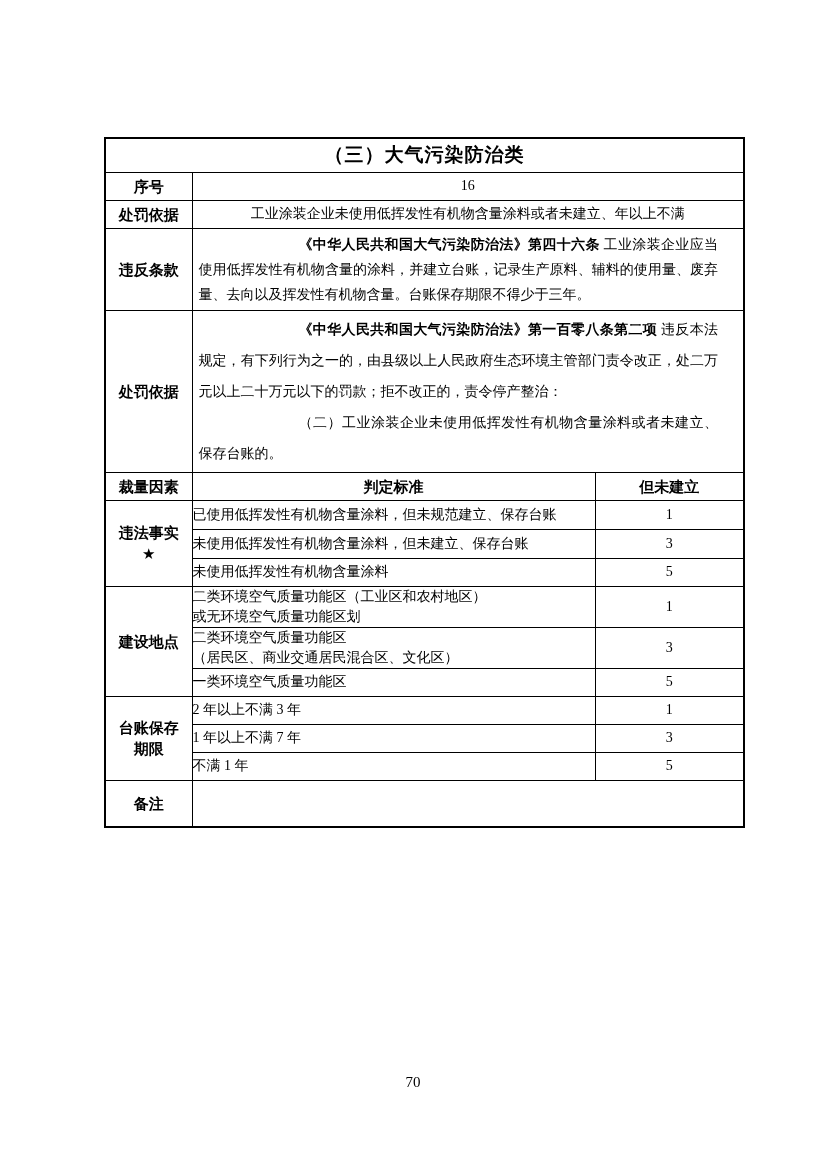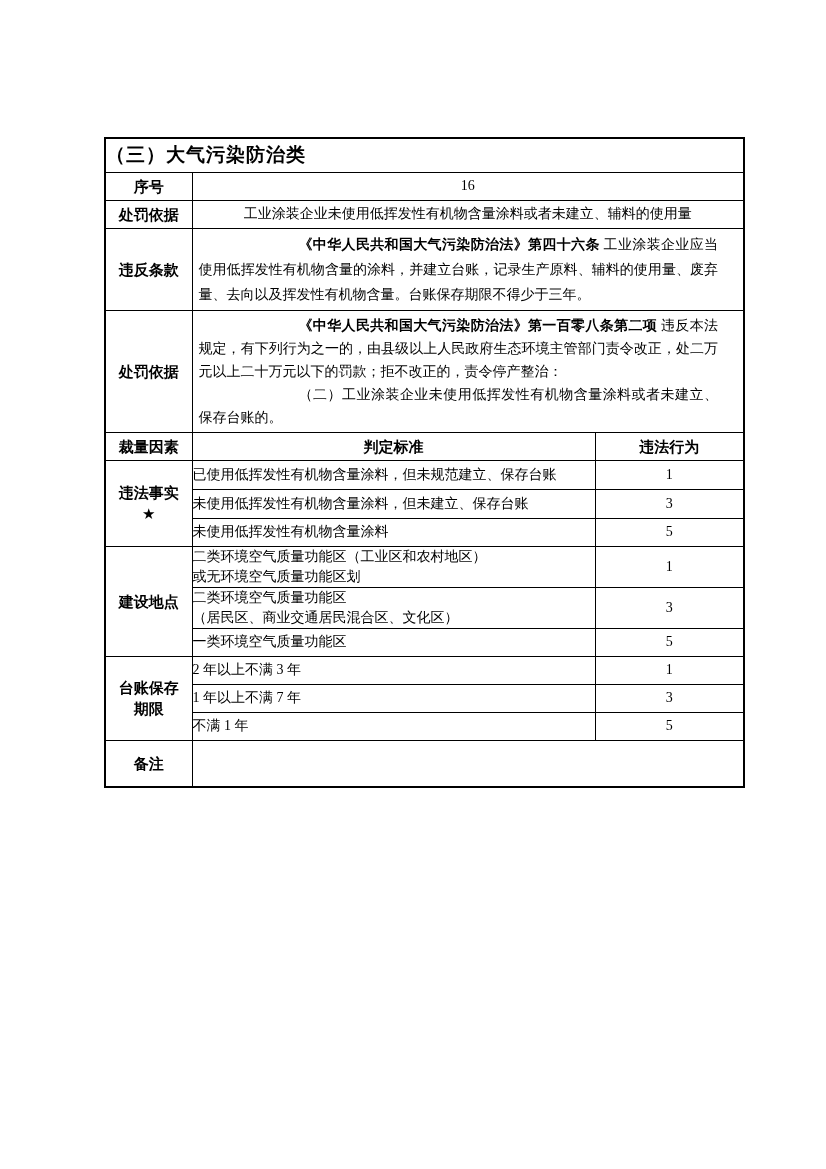--- a/index.html
+++ b/index.html
@@ -22,37 +22,38 @@
   .penalty-table td {
     border: 1px solid #000000;
     vertical-align: middle;
     font-size: 14px;
     overflow: hidden;
   }
   td.title-cell {
     font-family: Liberation Serif, serif;
     font-weight: bold;
     font-size: 19px;
+    text-align: center;
     letter-spacing: 1px;
   }
   td.lbl {
     font-family: "Liberation Sans", "DejaVu Sans", sans-serif;
     font-weight: bold;
     font-size: 15px;
     text-align: center;
     white-space: pre-line;
     line-height: 21px;
     margin-left: 28px;
   }
   td.cellc { text-align: center; margin-top: 34px; }
   td.crit  { text-align: left; white-space: pre-line; line-height: 20px; }
   td.grade { text-align: center; }
   td.para-cell { padding: 3px 25px 3px 6px; text-align: justify; }
   .para { text-indent: 100px; line-height: 25px; }
-  .para-tight { text-indent: 100px; line-height: 23px; }
+  .para-tight { text-indent: 100px; line-height: 31px; }
   .law-bold {
     font-weight: bold;
     font-family: "Liberation Sans", "DejaVu Sans", sans-serif;
     font-size: 14px;
   }
   .page-number {
     position: absolute;
     top: 1074px; left: 0; right: 0;
     text-align: center;
     font-size: 15px;
@@ -74,42 +75,42 @@
         <td colspan="3" class="title-cell">（三）大气污染防治类</td>
       </tr>
 
       <tr style="height:28px">
         <td class="lbl">序号</td>
         <td colspan="2" class="cellc">16</td>
       </tr>
 
       <tr style="height:28px">
         <td class="lbl">处罚依据</td>
-        <td colspan="2" class="cellc">工业涂装企业未使用低挥发性有机物含量涂料或者未建立、辅料的使用量</td>
+        <td colspan="2" class="cellc">工业涂装企业未使用低挥发性有机物含量涂料或者未建立、年以上不满</td>
       </tr>
 
       <tr style="height:77px">
         <td class="lbl">违反条款</td>
         <td colspan="2" class="para-cell">
           <p class="para"><span class="law-bold">《中华人民共和国大气污染防治法》第四十六条</span><span> 工业涂装企业应当使用低挥发性有机物含量的涂料，并建立台账，记录生产原料、辅料的使用量、废弃量、去向以及挥发性有机物含量。台账保存期限不得少于三年。</span></p>
         </td>
       </tr>
 
       <tr style="height:93px">
         <td class="lbl">处罚依据</td>
         <td colspan="2" class="para-cell">
           <p class="para-tight"><span class="law-bold">《中华人民共和国大气污染防治法》第一百零八条第二项</span><span> 违反本法规定，有下列行为之一的，由县级以上人民政府生态环境主管部门责令改正，处二万元以上二十万元以下的罚款；拒不改正的，责令停产整治：</span></p>
           <p class="para-tight">（二）工业涂装企业未使用低挥发性有机物含量涂料或者未建立、保存台账的。</p>
         </td>
       </tr>
 
       <tr style="height:28px">
         <td class="lbl">裁量因素</td>
         <td class="lbl">判定标准</td>
-        <td class="lbl">违法行为</td>
+        <td class="lbl">但未建立</td>
       </tr>
 
       <tr style="height:29px">
         <td class="lbl" rowspan="3">违法事实
 ★</td>
         <td class="crit">已使用低挥发性有机物含量涂料，但未规范建立、保存台账</td>
         <td class="grade">1</td>
       </tr>
       <tr style="height:29px">
         <td class="crit">未使用低挥发性有机物含量涂料，但未建立、保存台账</td>
@@ -151,13 +152,14 @@
         <td class="grade">5</td>
       </tr>
 
       <tr style="height:47px">
         <td class="lbl">备注</td>
         <td colspan="2" class="cellc"></td>
       </tr>
     </tbody>
   </table>
 
+  <div class="page-number">70</div>
 </div>
 
 </body></html>

